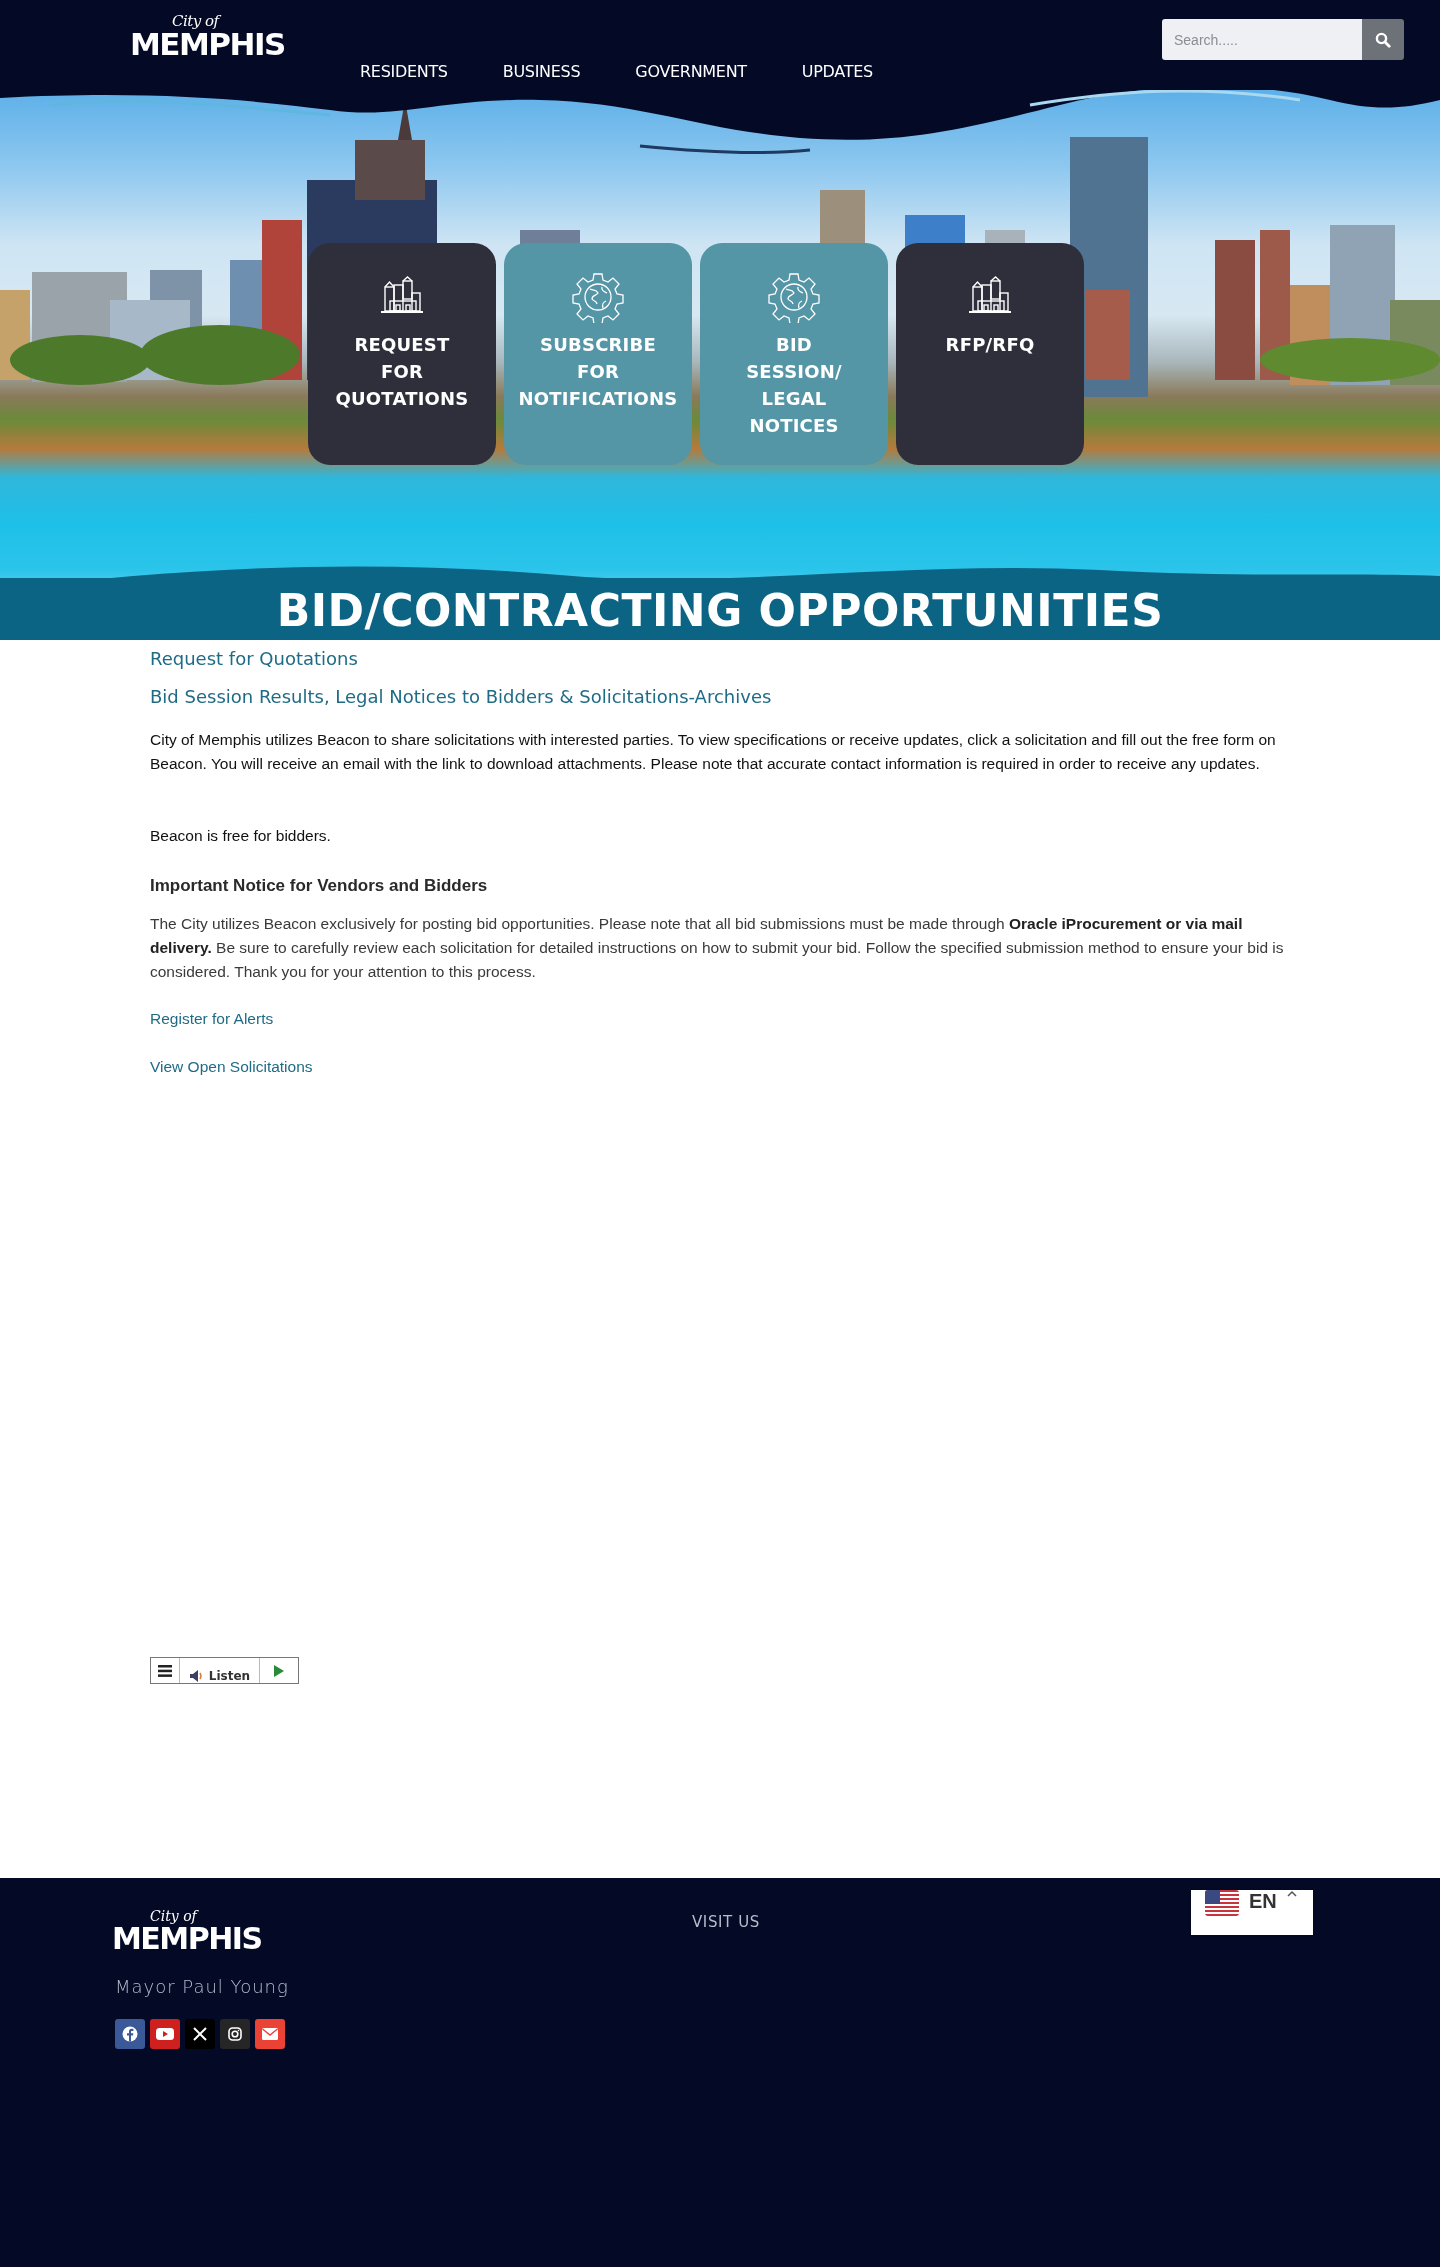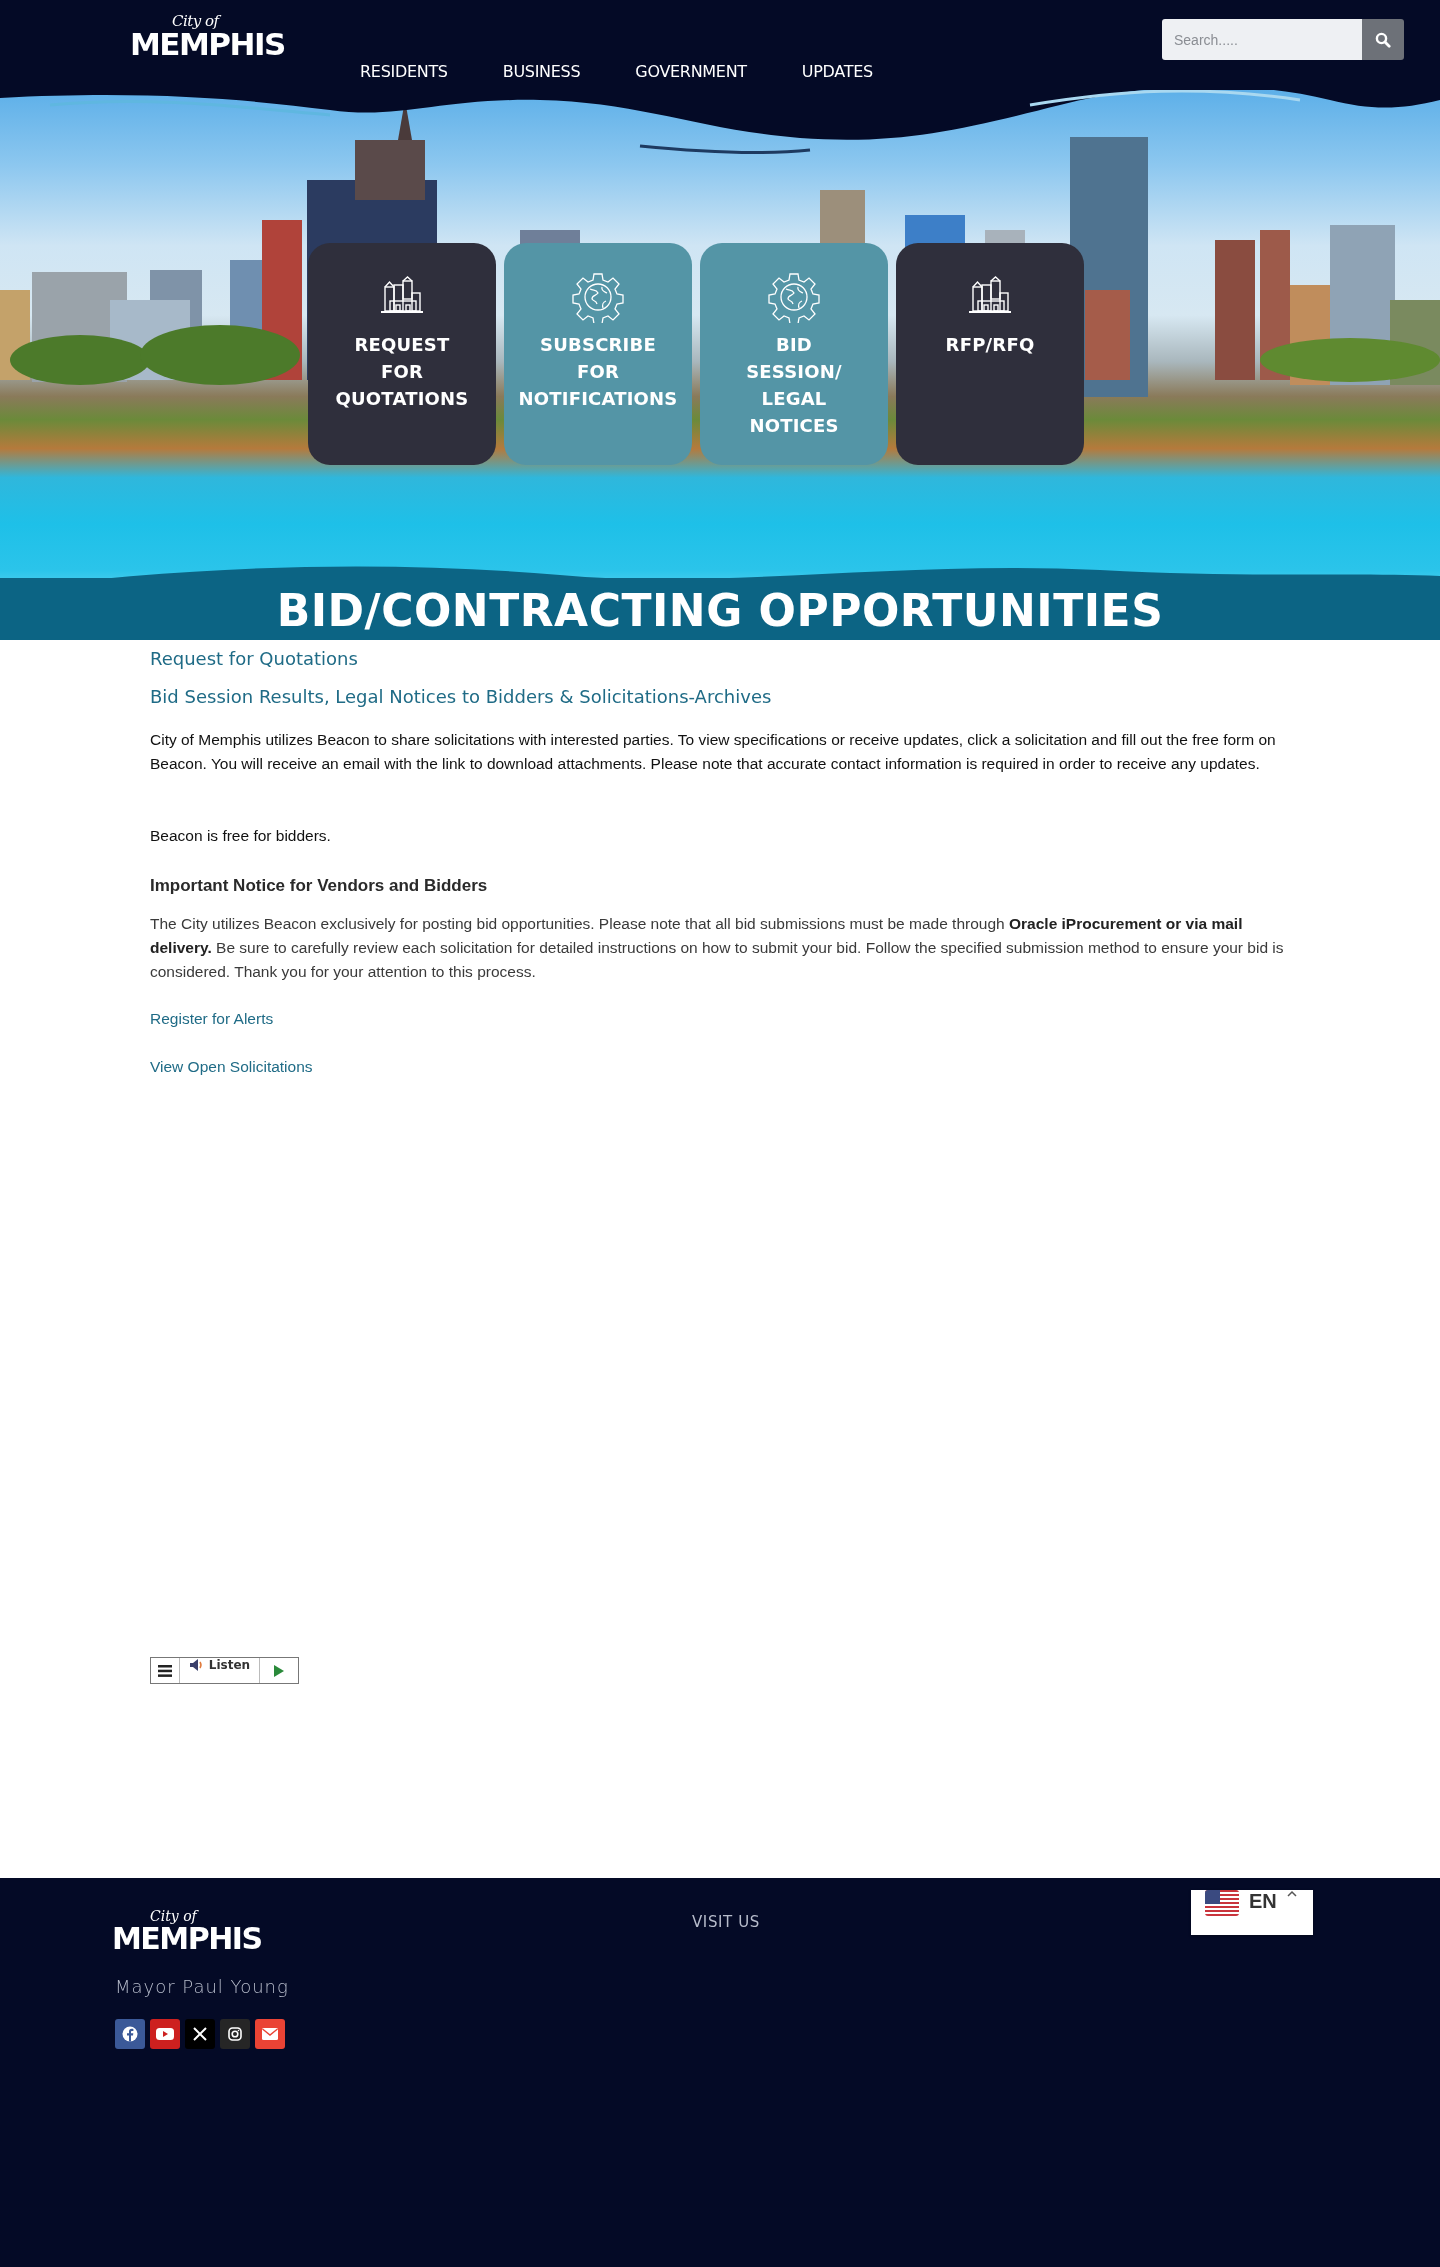--- a/index.html
+++ b/index.html
@@ -59,21 +59,21 @@
     .notice-h { position: absolute; left: 0; top: 232px; font-size: 17px; font-weight: bold; color: #2a2a2a; font-weight: 600; }
     .p3 { top: 268px; width: 1140px; color: #3a3a3a; }
     .p3 b { color: #222; }
     .alink { position: absolute; left: 0; color: #1f6b86; font-size: 15.5px; text-decoration: none; }
     .al1 { top: 366px; }
     .al2 { top: 414px; }
 
     
     .listen { position: absolute; left: 150px; top: 1657px; width: 149px; height: 27px; border: 1px solid #777; display: flex; background: #fff; }
     .listen .menu { width: 29px; border-right: 1px solid #bbb; display: flex; align-items: center; justify-content: center; cursor: pointer; }
-    .listen .lst { width: 80px; border-right: 1px solid #bbb; display: flex; align-items: flex-start; justify-content: center; gap: 4px; font-family: "DejaVu Sans", sans-serif; font-weight: bold; font-size: 12px; color: #333; cursor: pointer; }
+    .listen .lst { width: 80px; border-right: 1px solid #bbb; display: flex; align-items: flex-end; justify-content: center; gap: 4px; font-family: "DejaVu Sans", sans-serif; font-weight: bold; font-size: 12px; color: #333; cursor: pointer; }
     .listen .play { flex: 1; display: flex; align-items: center; justify-content: center; cursor: pointer; }
 
     
     .footer { position: absolute; left: 0; top: 1878px; width: 1440px; height: 389px; background: #040a26; }
     .flogo { position: absolute; left: 112px; top: 30px; width: 160px; height: 50px; color: #fff; }
     .flogo .city { position: absolute; left: 38px; top: 0; font-family: "DejaVu Serif", serif; font-style: italic; font-size: 14px; }
     .flogo .name { position: absolute; left: 0; top: 13px; font-family: "DejaVu Sans", sans-serif; font-weight: bold; font-size: 30px; letter-spacing: -1.5px; }
     .mayor { position: absolute; left: 115px; top: 98px; color: #b7bccb; font-family: "DejaVu Sans", sans-serif; font-size: 18px; letter-spacing: 1px; font-weight: 300; }
     .social { position: absolute; left: 115px; top: 141px; display: flex; gap: 5px; }
     .social a { width: 30px; height: 30px; border-radius: 3px; display: flex; align-items: center; justify-content: center; cursor: pointer; }

